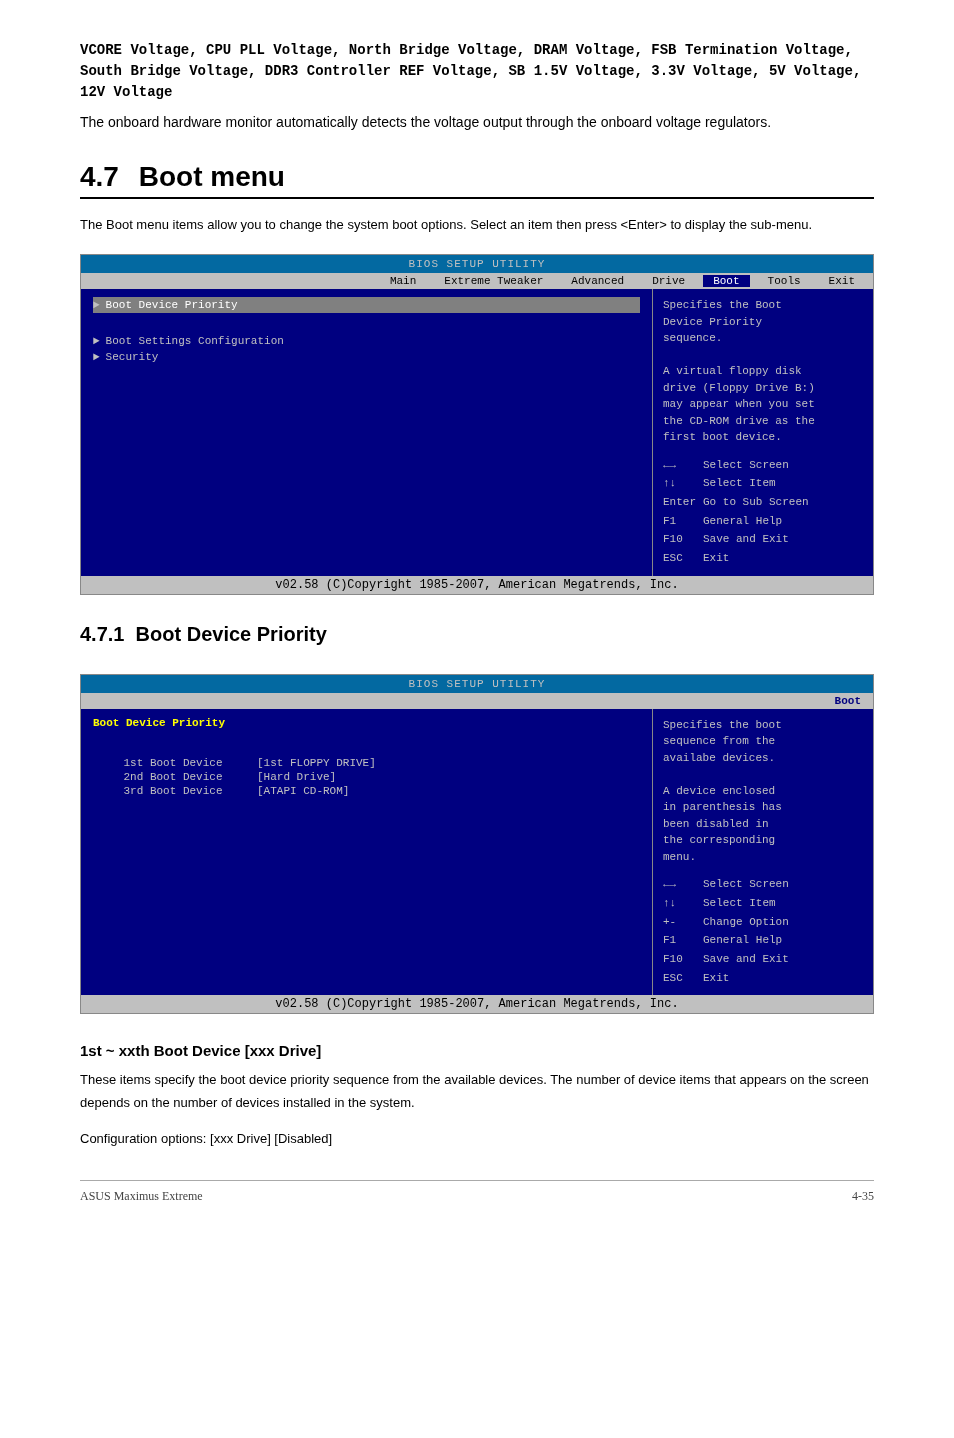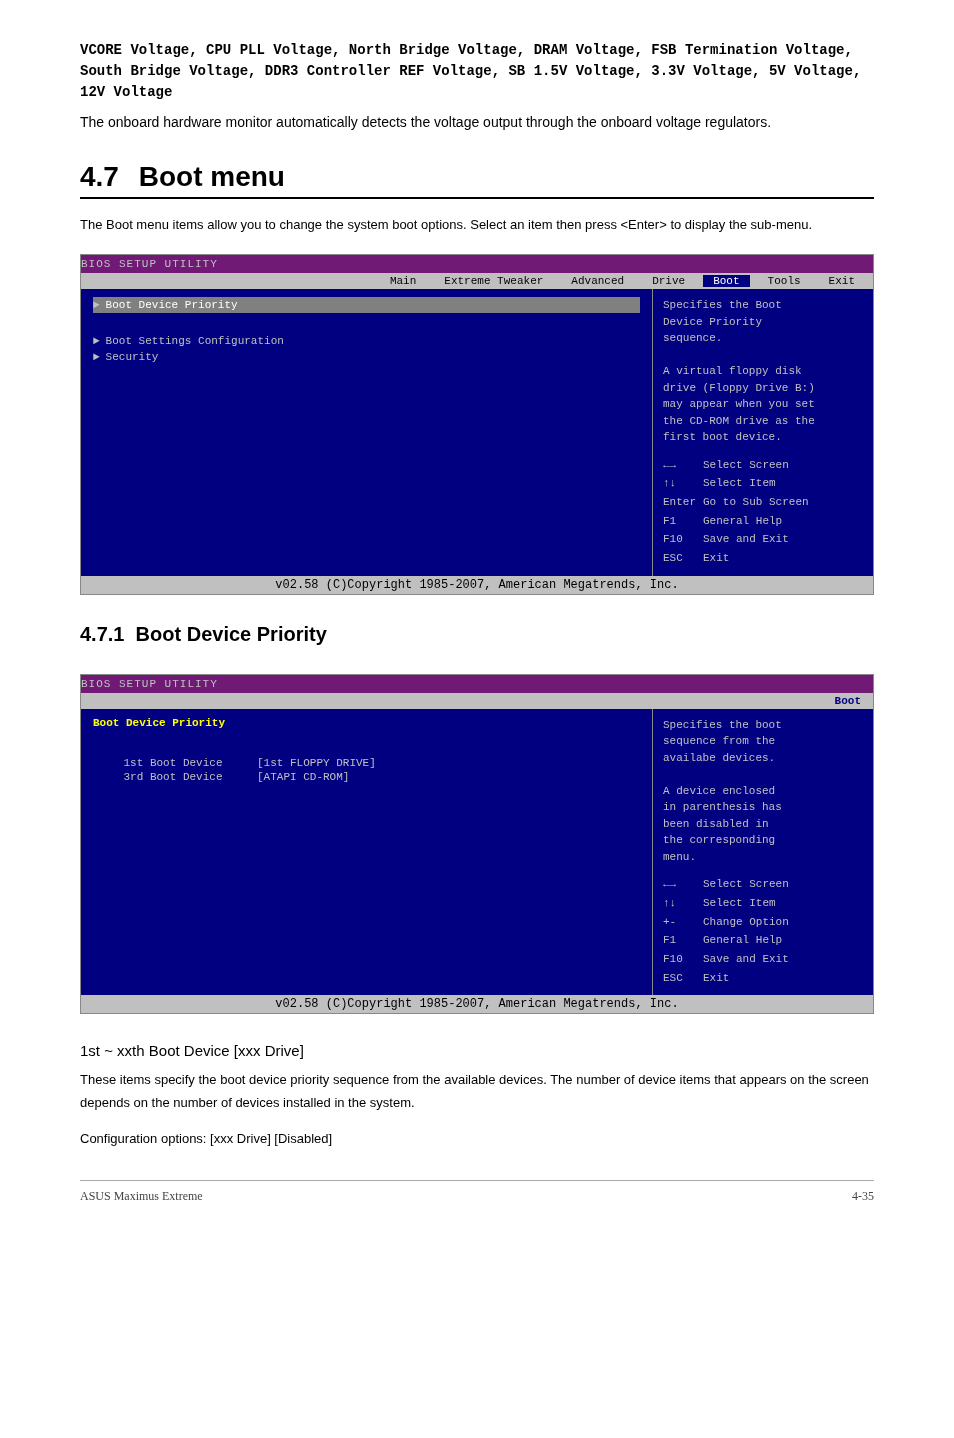--- a/index.html
+++ b/index.html
@@ -51,23 +51,24 @@
       border: 1.5px solid #888;
       background: #000080;
       color: #c0c0c0;
       font-family: 'Courier New', Courier, monospace;
       font-size: 11px;
       margin-bottom: 28px;
       width: 100%;
     }
 
     .bios-title-bar {
-      background: #701a75;
-      color: #c0c0c0;
-      padding: 3px 0;
+      background: #0369a1;
+      color: #c0c0c0;
+      text-align: center;
+      padding: 3px 12px;
       font-family: 'Courier New', Courier, monospace;
       font-size: 11px;
       letter-spacing: 1px;
     }
 
     .bios-nav-bar {
       background: #c0c0c0;
       color: #000;
       display: flex;
       gap: 8px;
@@ -186,21 +187,21 @@
       gap: 4px;
     }
 
     .kbd-key {
       width: 36px;
       display: inline-block;
     }
 
     .bottom-section-title {
       font-size: 15px;
-      font-weight: normal;
+      font-weight: bold;
       margin-bottom: 10px;
       margin-top: 4px;
     }
 
     .bottom-body {
       font-size: 13px;
       line-height: 1.7;
       margin-bottom: 14px;
     }
 
@@ -309,20 +310,24 @@
   <div class="bios-content">
     <div class="bios-left">
       <div class="bios-left-table">
         <div class="header-row">Boot Device Priority</div>
         <div style="margin-bottom:8px;">&nbsp;</div>
         <div class="data-row">
           <span class="label-col">1st Boot Device</span>
           <span class="value-col">[1st FLOPPY DRIVE]</span>
         </div>
         <div class="data-row">
+          <span class="label-col">2nd Boot Device</span>
+          <span class="value-col">[Hard Drive]</span>
+        </div>
+        <div class="data-row">
           <span class="label-col">3rd Boot Device</span>
           <span class="value-col">[ATAPI CD-ROM]</span>
         </div>
       </div>
     </div>
     <div class="bios-right">
       <div>
         Specifies the boot<br>
         sequence from the<br>
         availabe devices.<br>

